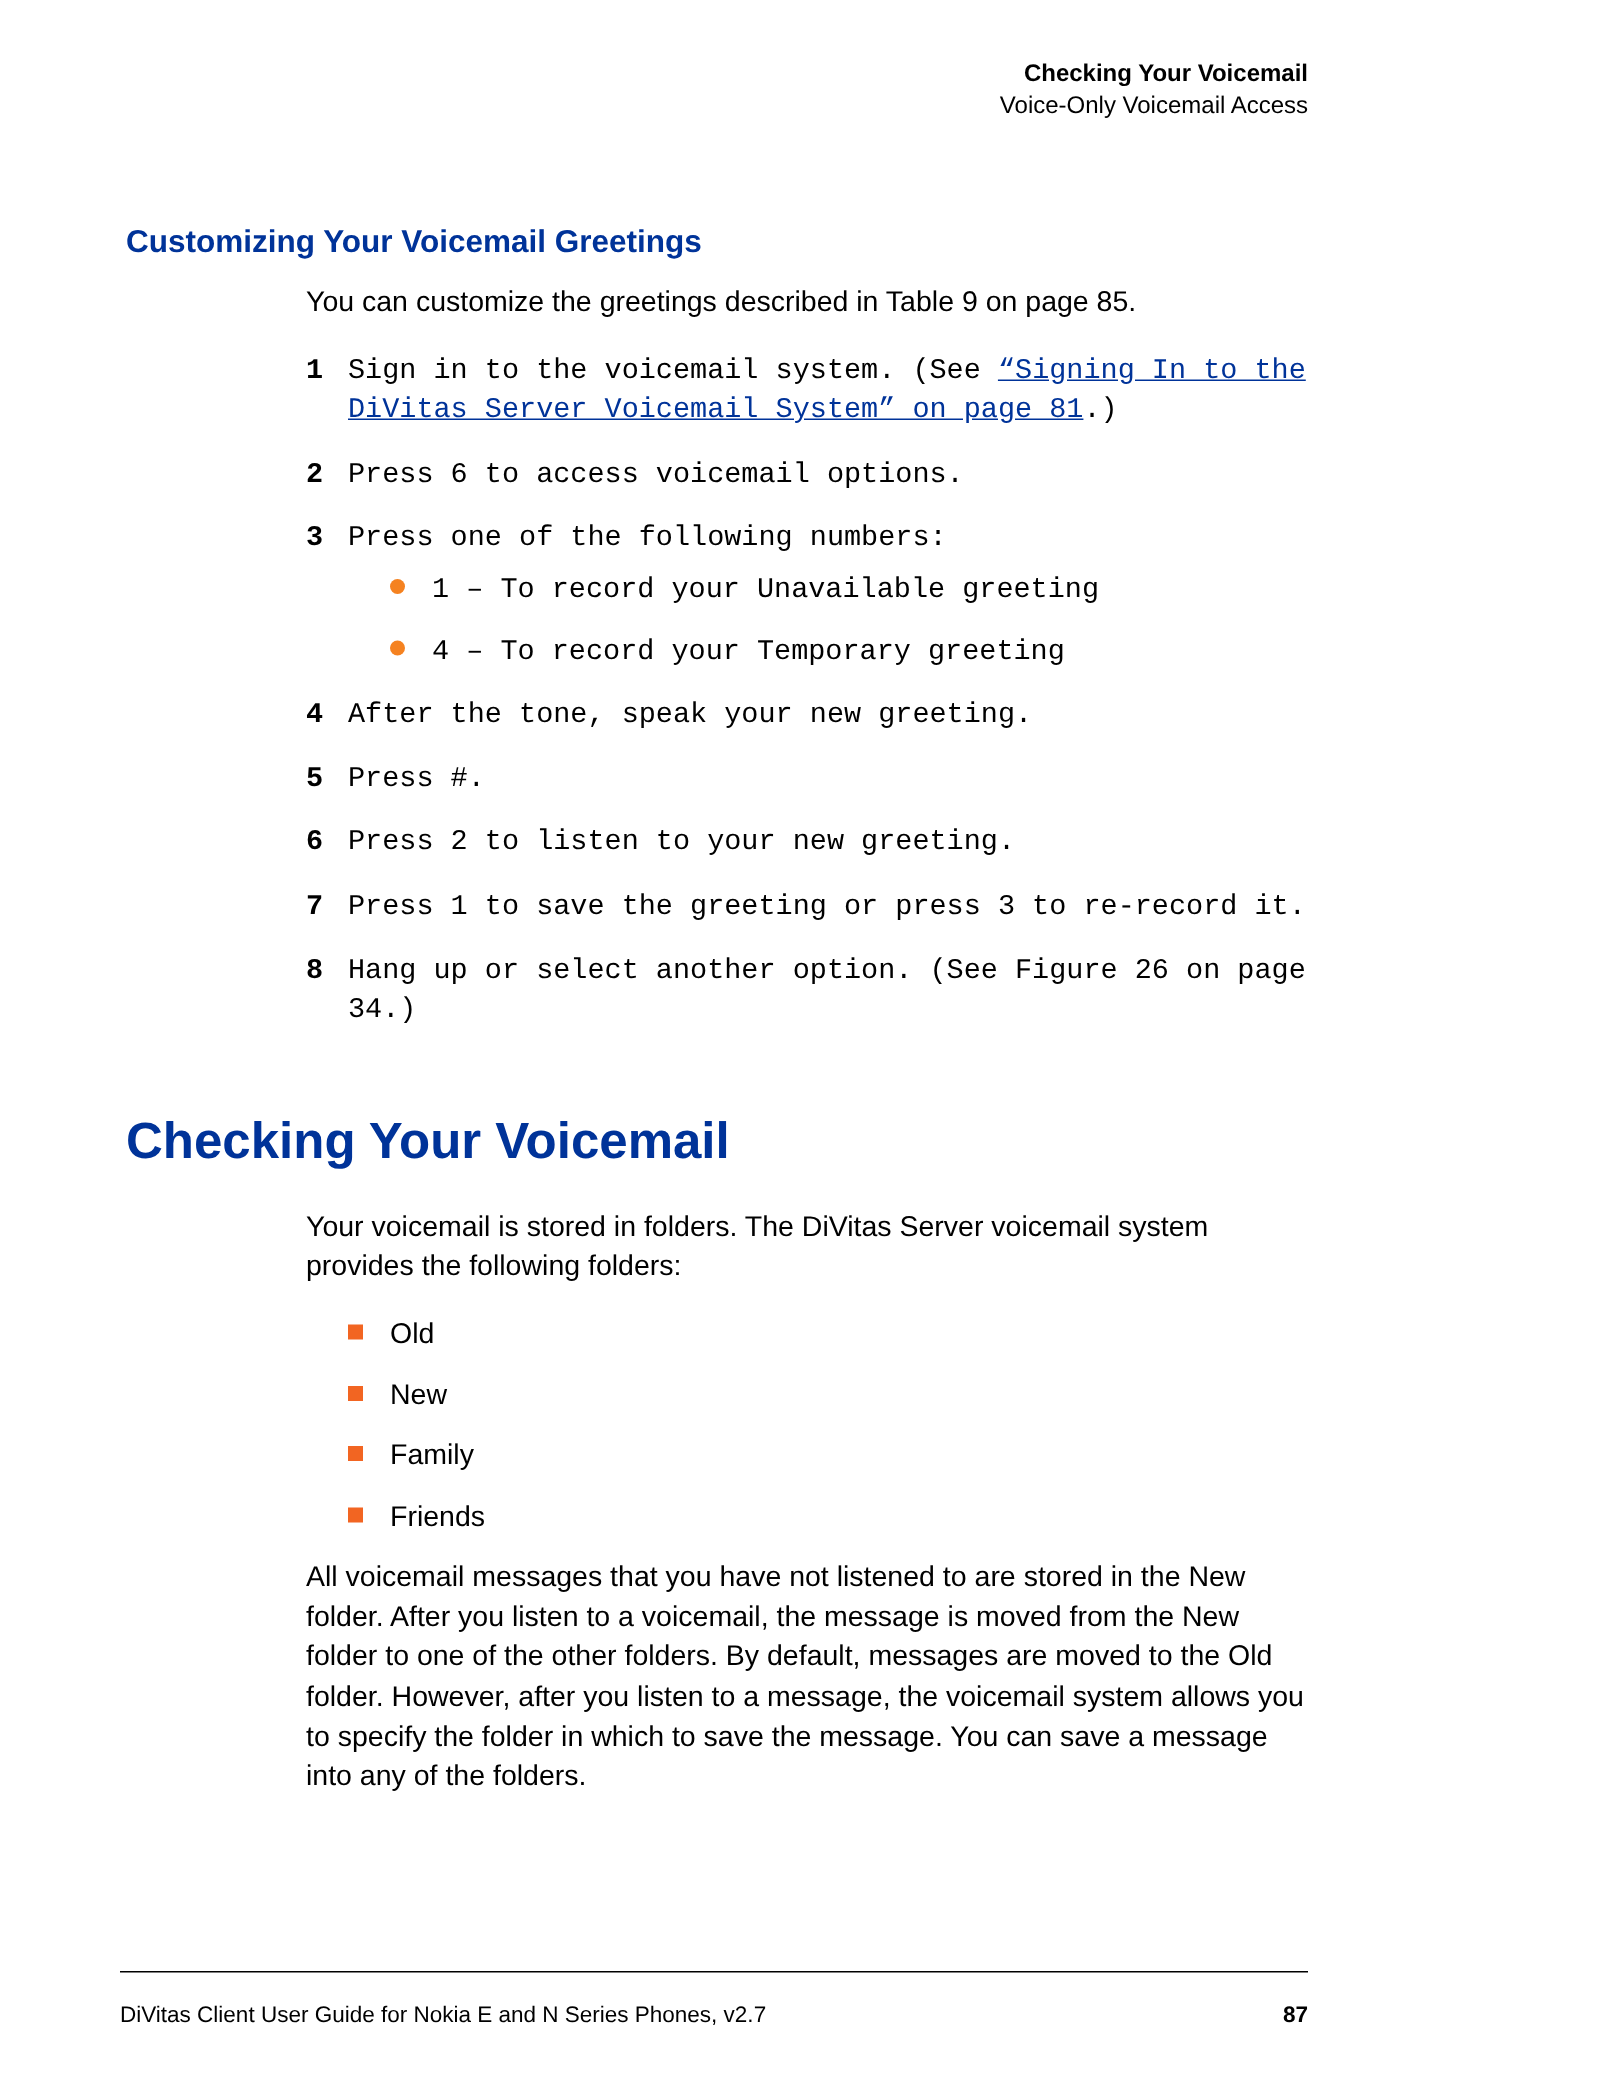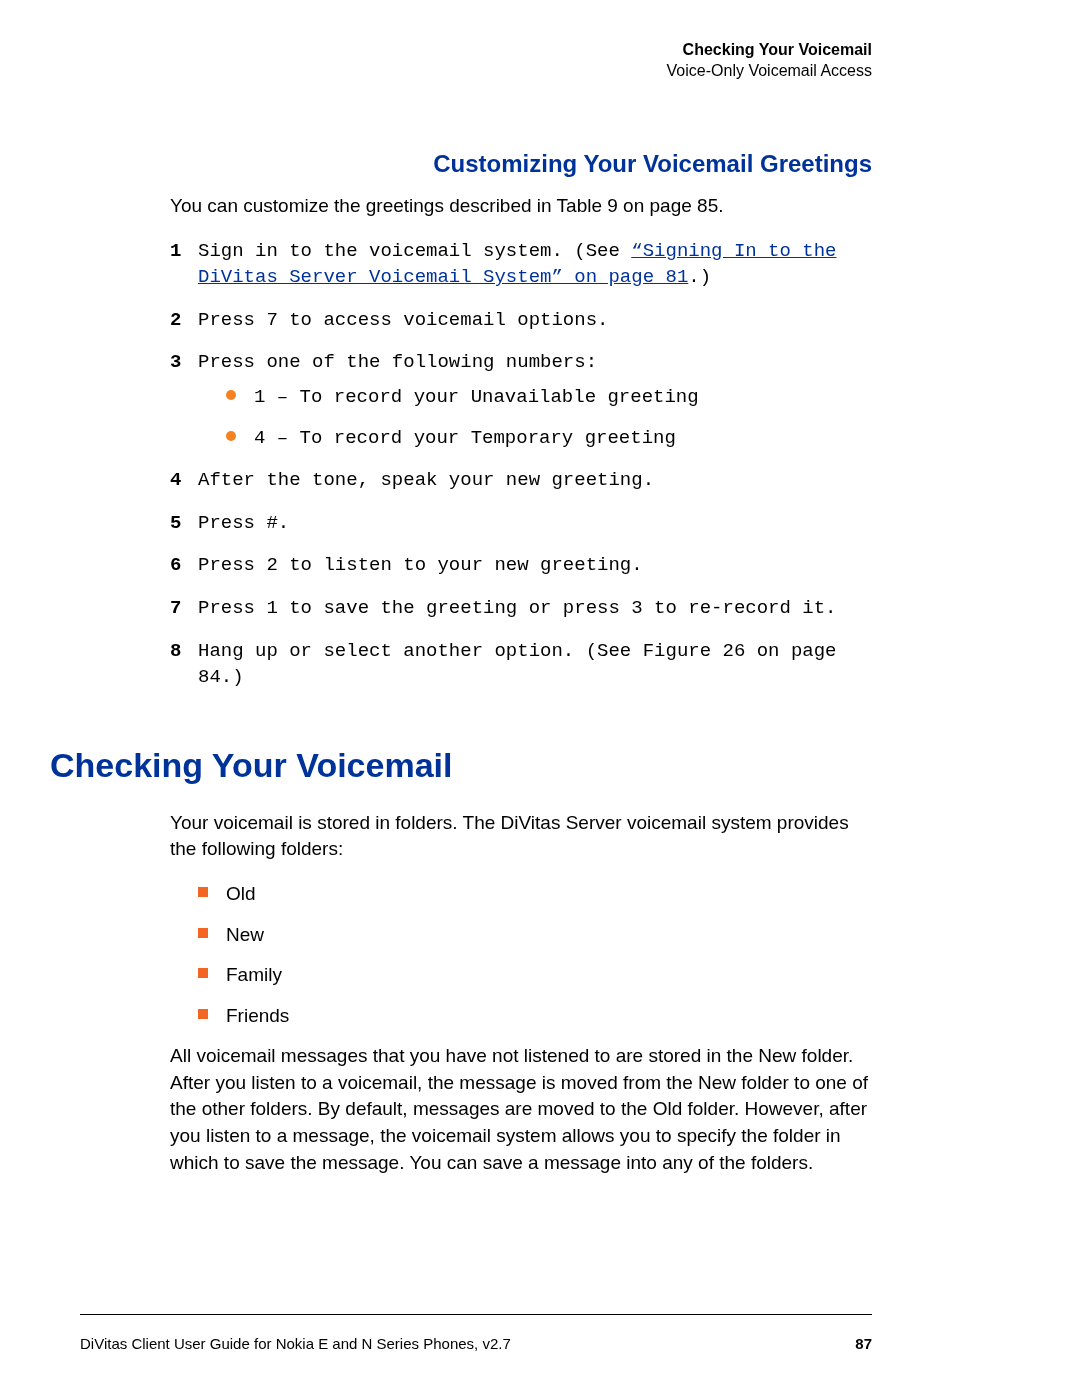--- a/index.html
+++ b/index.html
@@ -7,40 +7,39 @@
     padding: 0;
     background: #ffffff;
     font-family: Arial, Helvetica, sans-serif;
     color: #000;
   }
   .page {
     width: 952px;
     height: 1397px;
     position: relative;
     box-sizing: border-box;
-    padding: 40px 80px 0 50px;
+    padding: 40px 80px 0 84px;
   }
   .header-block {
     position: absolute;
     top: 40px;
     right: 80px;
     text-align: right;
     font-size: 16px;
     line-height: 1.3;
   }
   .header-bold { font-weight: bold; }
   .content {
     padding-top: 80px;
   }
   h2.section-h2 {
     color: #003399;
-    font-size: 24px;
+    font-size: 21px;
     font-weight: bold;
     margin: 30px 0 15px 0;
-    text-align: right;
   }
   h1.section-h1 {
     color: #003399;
     font-size: 34px;
     font-weight: bold;
     margin: 55px 0 25px 0;
   }
   .body-indent {
     margin-left: 120px;
     font-size: 19px;
@@ -132,33 +131,33 @@
 
     <h2 class="section-h2">Customizing Your Voicemail Greetings</h2>
 
     <div class="body-indent">
       <p>You can customize the greetings described in Table 9 on page 85.</p>
 
       <ol class="num-list">
         <li>
           <span>Sign in to the voicemail system. (See </span><a href="#" class="doclink">“Signing In to the DiVitas Server Voicemail System” on page 81</a><span>.)</span>
         </li>
-        <li>Press 7 to access voicemail options.</li>
+        <li>Press 6 to access voicemail options.</li>
         <li>
           <span>Press one of the following numbers:</span>
           <ul class="dot-orange">
             <li>1 – To record your Unavailable greeting</li>
             <li>4 – To record your Temporary greeting</li>
           </ul>
         </li>
         <li>After the tone, speak your new greeting.</li>
         <li>Press #.</li>
         <li>Press 2 to listen to your new greeting.</li>
         <li>Press 1 to save the greeting or press 3 to re-record it.</li>
-        <li>Hang up or select another option. (See Figure 26 on page 84.)</li>
+        <li>Hang up or select another option. (See Figure 26 on page 34.)</li>
       </ol>
     </div>
 
     <h1 class="section-h1">Checking Your Voicemail</h1>
 
     <div class="body-indent">
       <p>Your voicemail is stored in folders. The DiVitas Server voicemail system provides the following folders:</p>
 
       <ul class="sq-orange">
         <li>Old</li>

